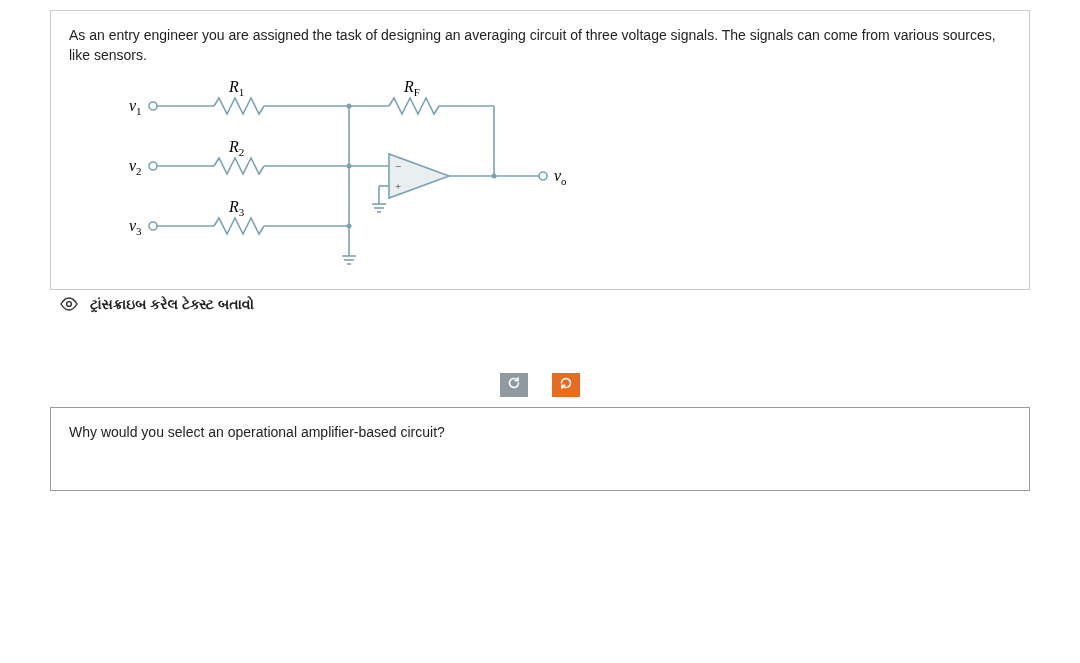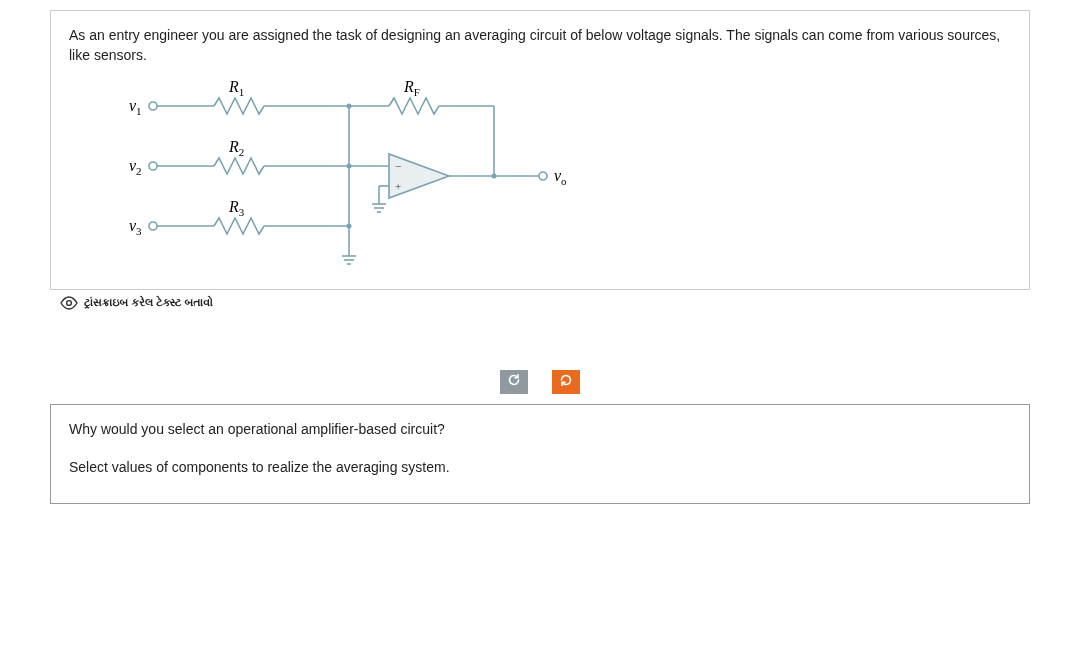--- a/index.html
+++ b/index.html
@@ -22,24 +22,24 @@
     margin: 0 0 10px 0;
     line-height: 1.45;
   }
   .diagram {
     margin: 4px 0 0 30px;
   }
   .transcribe {
     margin: 6px 0 0 60px;
     font-weight: bold;
     color: #222;
-    font-size: 11px;
+    font-size: 14px;
     display: flex;
     align-items: center;
-    gap: 6px;
+    gap: 12px;
     font-family: sans-serif;
   }
   .eye-icon {
     display: inline-flex;
   }
   .btn-row {
     margin: 60px 0 10px 0;
     text-align: center;
   }
   .btn {
@@ -51,42 +51,42 @@
     margin: 0 10px;
     border: none;
     cursor: pointer;
     color: #fff;
   }
   .btn-grey { background: #8f9aa0; }
   .btn-orange { background: #e96b1f; }
   .card2 {
     border: 1px solid #999;
     margin: 0 50px 26px 50px;
-    padding: 14px 18px 8px 18px;
+    padding: 14px 18px 30px 18px;
     box-sizing: border-box;
   }
   .card2 p {
     margin: 0 0 18px 0;
     line-height: 1.45;
   }
   svg.circuit text {
     font-family: "Times New Roman", serif;
     font-style: italic;
     font-size: 16px;
   }
   svg.circuit .sub {
     font-size: 11px;
     font-style: normal;
   }
 </style>
 </head>
 <body>
 
 <div class="card">
-  <p>As an entry engineer you are assigned the task of designing an averaging circuit of below voltage signals. The signals can come from various sources, like sensors.</p>
+  <p>As an entry engineer you are assigned the task of designing an averaging circuit of three voltage signals. The signals can come from various sources, like sensors.</p>
 
   <div class="diagram">
     <svg class="circuit" width="500" height="200" viewBox="0 0 500 200">
 
       <g stroke="#7aa3b1" stroke-width="1.6" fill="none">
 
         <line x1="58" y1="30" x2="115" y2="30"></line>
 
         <polyline points="115,30 120,22 128,38 136,22 144,38 152,22 160,38 165,30"></polyline>
         <line x1="165" y1="30" x2="250" y2="30"></line>
@@ -185,14 +185,13 @@
             <path d="M2.5 7a4.5 4.5 0 1 1 1.3 3.2"></path>
             <path d="M3 12.2v-3h3"></path>
           </g>
         </svg>
     </span>
   </button>
 </div>
 
 <div class="card2">
   <p>Why would you select an operational amplifier-based circuit?</p>
-  <p>Select values of components to realize the averaging system.</p>
 </div>
 
 </body></html>

